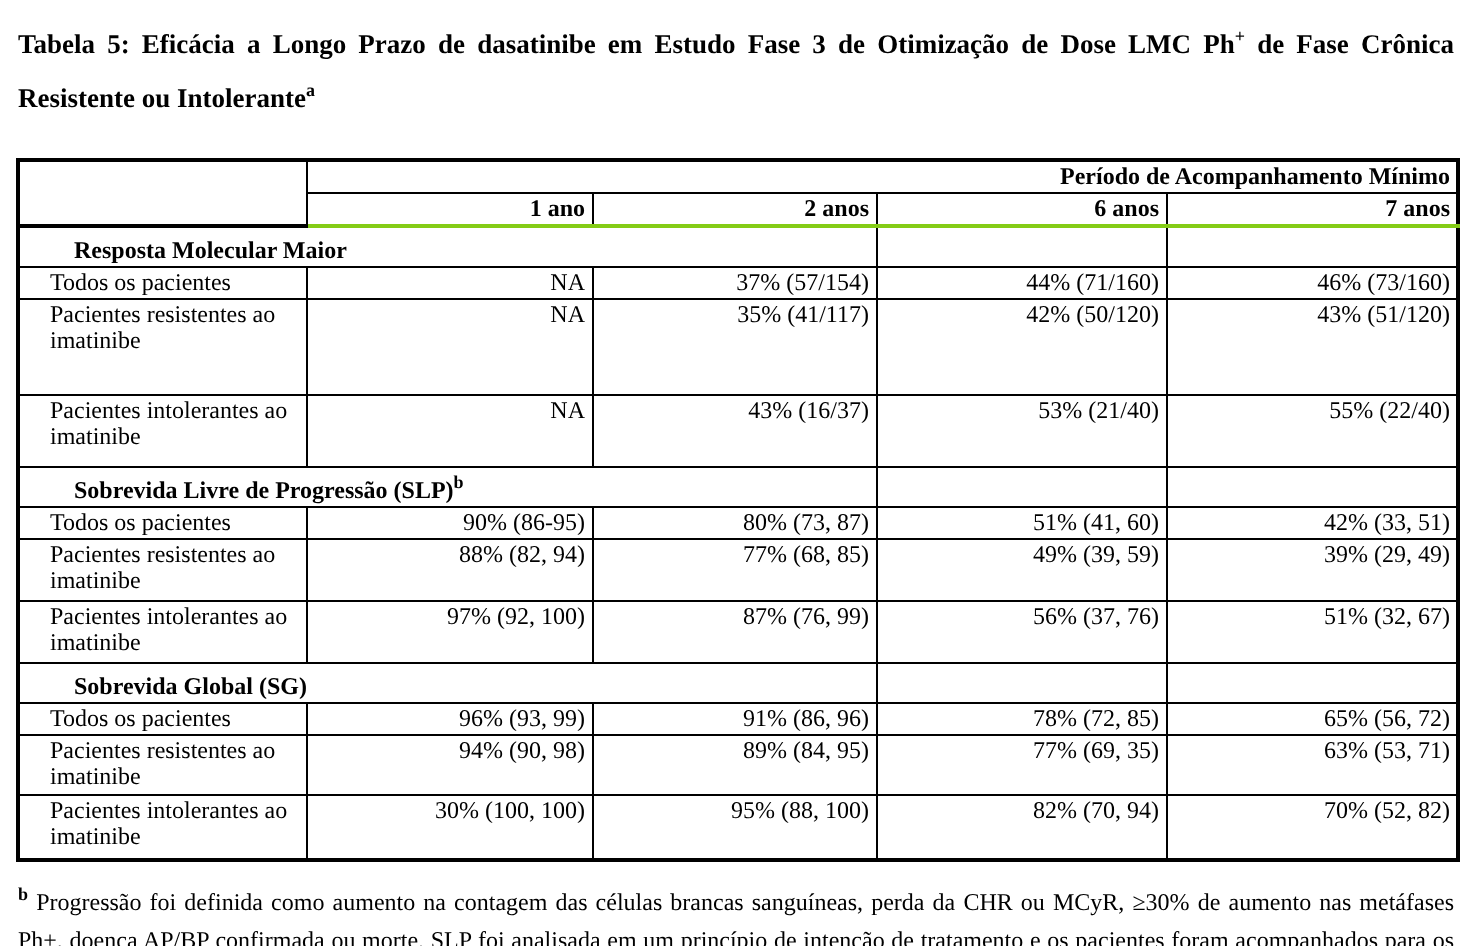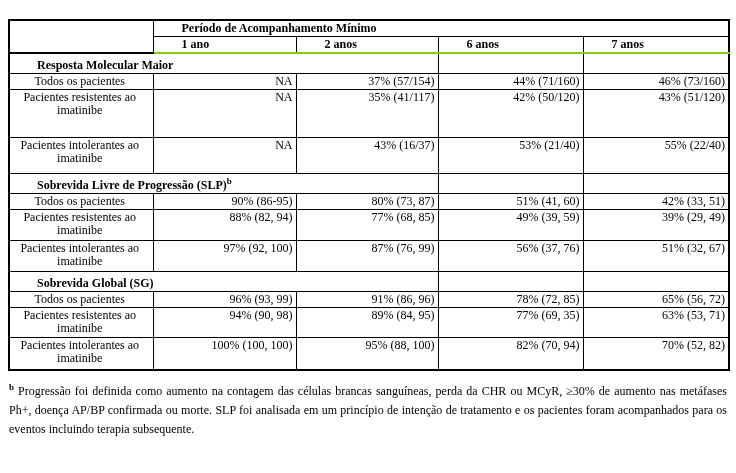--- a/index.html
+++ b/index.html
@@ -18,37 +18,41 @@
     border-collapse:collapse;table-layout:fixed;
     width:720px;margin:19px 8px 0 8px;
     border:2px solid #000;
   }
   td{
     border:1px solid #000;
     font-size:12px;line-height:13px;
     padding:1px 3px;vertical-align:top;
     overflow:hidden;
   }
-  td.lbl{text-align:center;padding-left:0;}
+  td.lbl{text-align:left;padding-left:15px;}
   td.val{text-align:right;}
-  tr.hdr1 td, tr.hdr2 td{font-weight:bold;text-align:left;padding-left:28px;}
+  tr.hdr1 td, tr.hdr2 td{font-weight:bold;text-align:right;padding-left:28px;}
   tr.hdr2 td{border-bottom:2px solid #84cc16;}
   td.corner{border-bottom:2px solid #000;}
   td.sec{font-weight:bold;padding-left:27px;}
   td.sec sup{font-size:9px;}
   .footnotes{margin:7px 9px 0 9px;font-size:12px;}
   .fn{margin:0 0 6px 0;line-height:19px;}
   .fn sup{font-weight:bold;font-size:9px;}
   .fn.just{text-align:justify;}
 </style>
 </head>
 <body>
 
 <div class="page">
 
+  <div class="title">
+    <div class="title-line1"><span>Tabela 5: Eficácia a Longo Prazo de dasatinibe em Estudo Fase 3 de Otimização de Dose LMC Ph</span><sup>+</sup><span> de Fase Crônica</span></div>
+    <div class="title-line2"><span>Resistente ou Intolerante</span><sup>a</sup></div>
+  </div>
 
   <table class="data">
     <colgroup>
       <col style="width:144px">
         <col style="width:143px">
         <col style="width:142px">
         <col style="width:145px">
         <col style="width:146px">
     </colgroup>
     <tbody>
@@ -132,21 +136,21 @@
       </tr>
       <tr style="height:30px">
         <td class="lbl">Pacientes resistentes ao imatinibe</td>
         <td class="val">94% (90, 98)</td>
         <td class="val">89% (84, 95)</td>
         <td class="val">77% (69, 35)</td>
         <td class="val">63% (53, 71)</td>
       </tr>
       <tr style="height:32px">
         <td class="lbl">Pacientes intolerantes ao imatinibe</td>
-        <td class="val">100% (100, 100)</td>
+        <td class="val">30% (100, 100)</td>
         <td class="val">95% (88, 100)</td>
         <td class="val">82% (70, 94)</td>
         <td class="val">70% (52, 82)</td>
       </tr>
     </tbody>
   </table>
 
   <div class="footnotes">
     <p class="fn just"><sup>b</sup> <span>Progressão foi definida como aumento na contagem das células brancas sanguíneas, perda da CHR ou MCyR, ≥30% de aumento nas metáfases Ph+, doença AP/BP confirmada ou morte. SLP foi analisada em um princípio de intenção de tratamento e os pacientes foram acompanhados para os eventos incluindo terapia subsequente.</span></p>
   </div>

